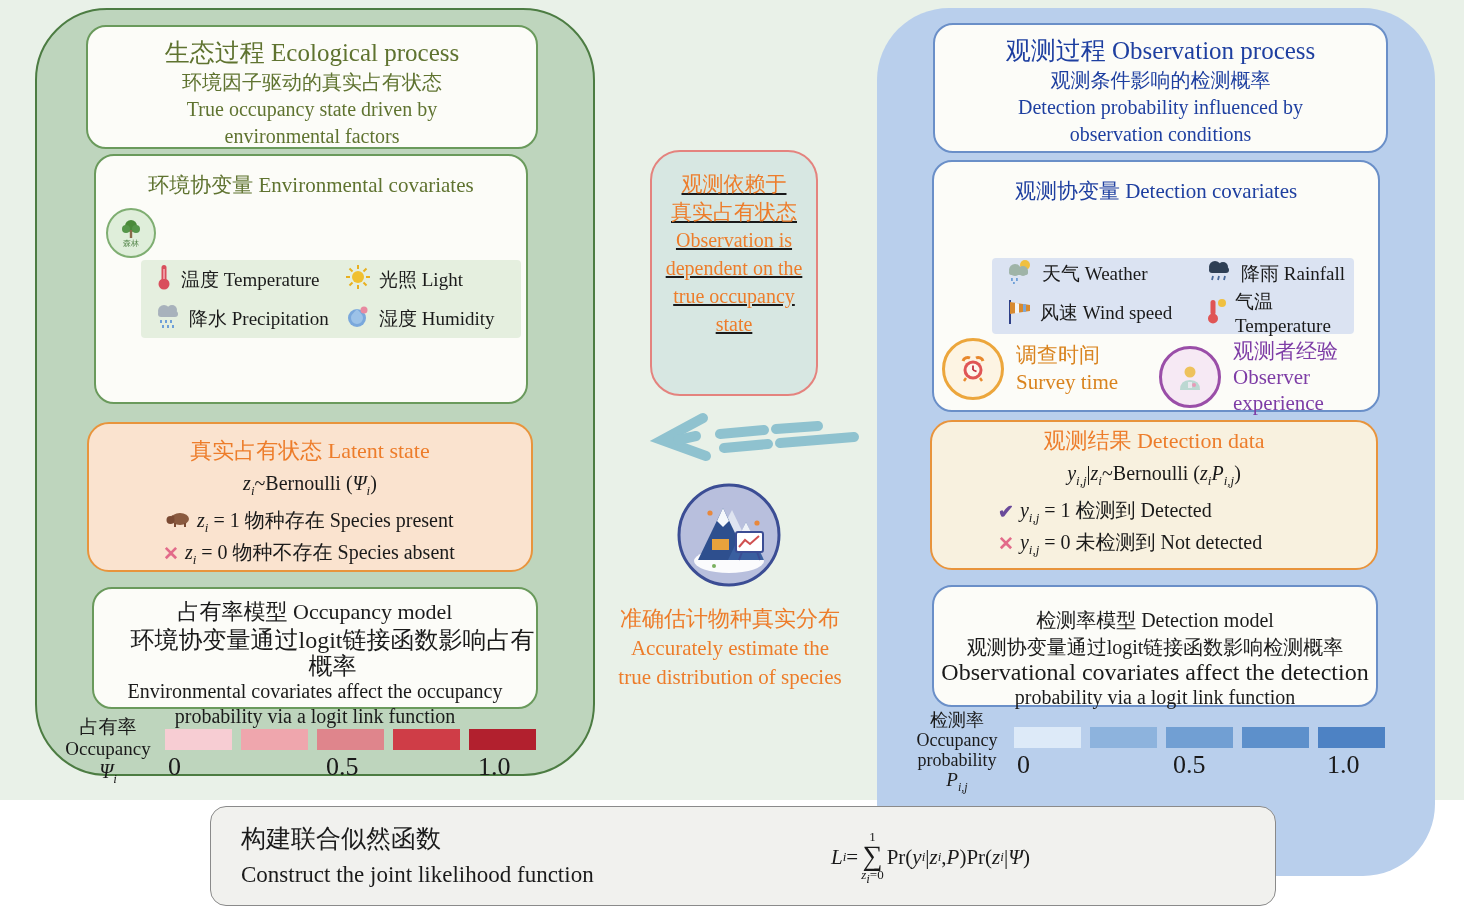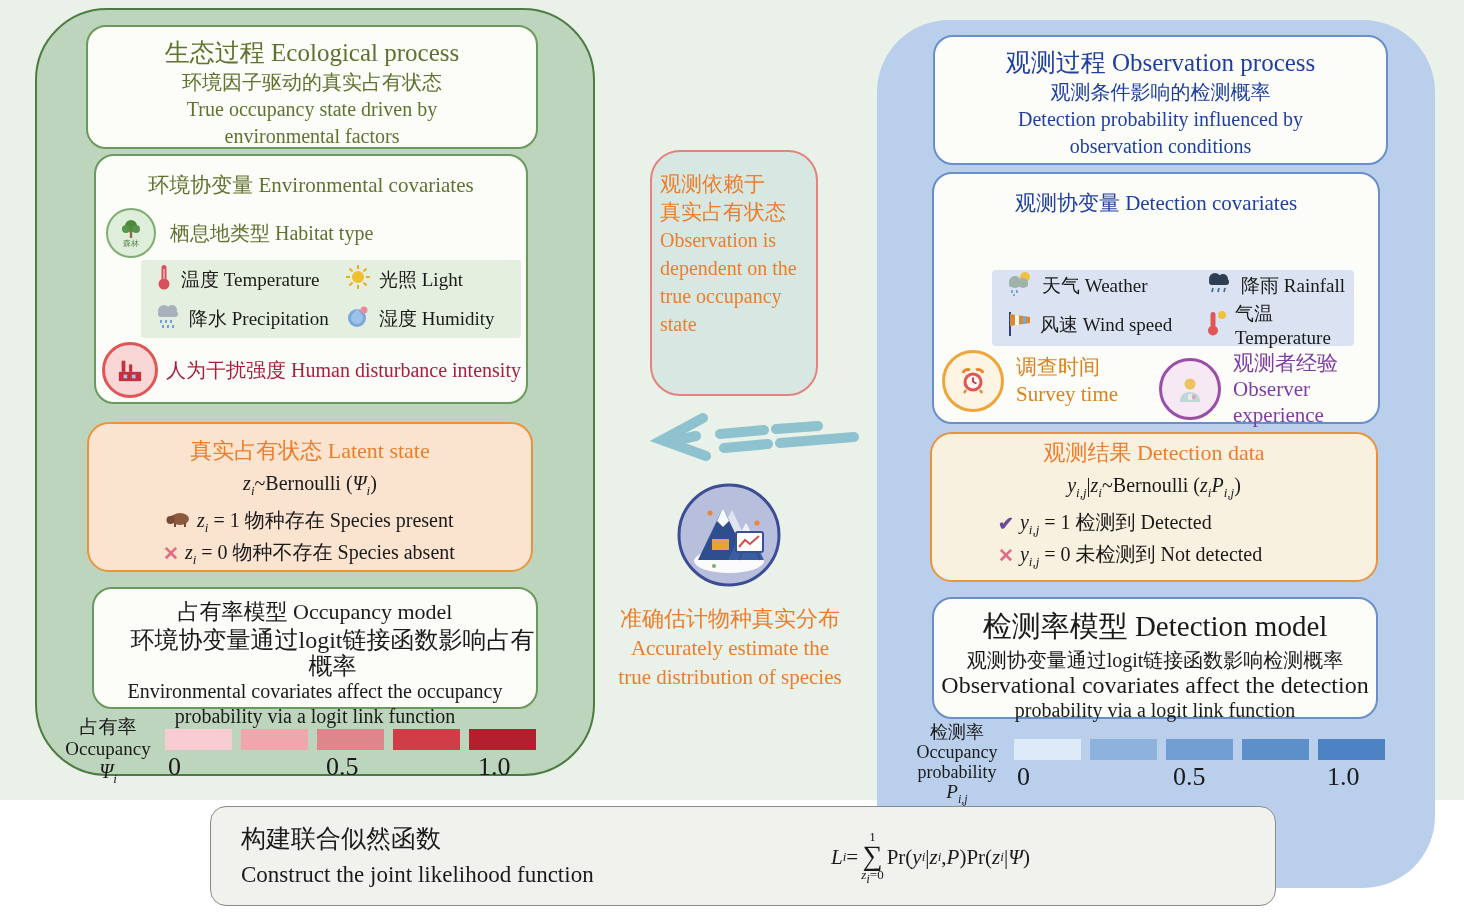--- a/index.html
+++ b/index.html
@@ -2,21 +2,21 @@
 <html><head>
 <meta charset="utf-8">
 <style>
   html,body{margin:0;padding:0;}
   body{width:1464px;height:912px;position:relative;background:#ffffff;
        font-family:"Liberation Serif","DejaVu Serif",serif;color:#1a1a1a;overflow:hidden;}
   .abs{position:absolute;box-sizing:border-box;}
   .top-bg{left:0;top:0;width:1464px;height:800px;background:#e9f1e8;}
   .panel{border-radius:72px;}
   .panel-left{left:35px;top:8px;width:560px;height:768px;background:#bed5bd;border:2.5px solid #4c7c42;}
-  .panel-right{left:877px;top:8px;width:558px;height:868px;background:#b9cfec;margin-top:12px;}
+  .panel-right{left:877px;top:8px;width:558px;height:868px;background:#b9cfec;}
   .box{background:#fcfcf8;border-radius:20px;text-align:center;}
   .gb{border:2px solid #6a9a5c;}
   .bb{border:2px solid #6a8fc8;}
   .ob{background:#fae3cf;border:2.5px solid #e8943c;border-radius:22px;}
   .ob2{background:#f8f1df;border:2.5px solid #e8943c;border-radius:22px;}
   .t-olive{color:#5f7330;}
   .t-blue{color:#1e3fa0;}
   .t-orange{color:#ed7d2b;}
   .t-crimson{color:#a81e3f;}
   .t-purple{color:#7e3da6;}
@@ -66,21 +66,20 @@
     <div class="abs cirlabel" style="left:10px;top:52px;">
       <span class="circle-icon" style="width:46px;height:46px;background:#dfeeda;border:2.5px solid #7fae72;flex-direction:column;">
         <svg width="24" height="22" viewBox="0 0 24 22">
             <circle cx="12" cy="8" r="6" fill="#4a8a3a"></circle>
             <circle cx="7" cy="11" r="4" fill="#55964a"></circle>
             <circle cx="17" cy="11" r="4" fill="#55964a"></circle>
             <rect x="10.8" y="12" width="2.4" height="8" fill="#8a6a4a"></rect>
           </svg>
         <span style="font-size:8px;color:#5a8a50;line-height:8px;">森林</span>
       </span>
-      <span class="t-olive" style="font-size:20px;">栖息地类型 Habitat type</span>
     </div>
     <div class="abs innergrid" style="left:45px;top:104px;width:380px;height:78px;background:#e5efdf;">
       <div class="cell">
         <span><svg width="18" height="28" viewBox="0 0 18 28">
               <rect x="6.5" y="2" width="5" height="16" rx="2.5" fill="#d94f5c"></rect>
               <circle cx="9" cy="21" r="5.5" fill="#d94f5c"></circle>
               <line x1="9" y1="6" x2="9" y2="16" stroke="#f6b8be" stroke-width="1.4"></line>
             </svg></span>
         <span>温度 Temperature</span>
       </div>
@@ -118,32 +117,20 @@
       </div>
       <div class="cell">
         <span><svg width="26" height="26" viewBox="0 0 26 26">
               <circle cx="12" cy="15" r="9" fill="#7aa8dc"></circle>
               <path d="M12 6 C14 9 18 11 18 15 A6 6 0 0 1 6 15 C6 11 10 9 12 6 Z" fill="#9cc2e8"></path>
               <circle cx="19" cy="7" r="3.5" fill="#e88aa0"></circle>
             </svg></span>
         <span>湿度 Humidity</span>
       </div>
     </div>
-    <div class="abs cirlabel" style="left:6px;top:186px;gap:8px;">
-      <span class="circle-icon" style="width:50px;height:50px;background:#f9d7d7;border:3px solid #e05555;">
-        <svg width="28" height="26" viewBox="0 0 30 28">
-            <rect x="6" y="4" width="4" height="12" fill="#c23040"></rect>
-            <rect x="14" y="8" width="3.4" height="8" fill="#c23040"></rect>
-            <polygon points="3,16 27,16 27,26 3,26" fill="#c23040"></polygon>
-            <rect x="8" y="19" width="4" height="4" fill="#9ac8e8"></rect>
-            <rect x="17" y="19" width="4" height="4" fill="#9ac8e8"></rect>
-          </svg>
-      </span>
-      <span class="t-crimson" style="font-size:20px;">人为干扰强度 Human disturbance intensity</span>
-    </div>
   </div>
 
   <div class="abs box ob" style="left:50px;top:412px;width:446px;height:150px;">
     <div class="t-orange" style="font-size:22px;padding-top:12px;">真实占有状态 Latent state</div>
     <div class="frm" style="margin-top:6px;">
       <i>z</i><sub>i</sub><span>~Bernoulli (</span><i>Ψ</i><sub>i</sub><span>)</span>
     </div>
     <div class="row" style="margin:8px 0 0 76px;">
       <span><svg width="26" height="18" viewBox="0 0 26 18">
             <ellipse cx="15" cy="9" rx="9" ry="6" fill="#8a5a3f"></ellipse>
@@ -177,21 +164,21 @@
       <span class="swatch" style="background: rgb(239, 166, 173);"></span>
       <span class="swatch" style="background: rgb(223, 133, 140);"></span>
       <span class="swatch" style="background: rgb(207, 61, 71);"></span>
       <span class="swatch" style="background: rgb(178, 32, 46);"></span>
     </div>
   <span class="abs tick" style="left:131px;top:742px;">0</span>
   <span class="abs tick" style="left:289px;top:742px;">0.5</span>
   <span class="abs tick" style="left:441px;top:742px;">1.0</span>
 </section>
 
-<div class="abs" style="left:650px;top:150px;width:168px;height:246px;background:#d7e7e2;border:2px solid #e4837e;border-radius:30px;text-align:left;padding:18px 8px;box-sizing:border-box;">
+<div class="abs" style="left:650px;top:150px;width:168px;height:246px;background:#d7e7e2;border:2px solid #e4837e;border-radius:30px;text-align:center;padding:18px 8px;box-sizing:border-box;text-decoration:underline;">
   <div class="t-orange" style="font-size:21px;line-height:28px;">观测依赖于</div>
   <div class="t-orange" style="font-size:21px;line-height:28px;">真实占有状态</div>
   <div class="t-orange" style="font-size:20px;line-height:28px;">Observation is dependent on the true occupancy state</div>
 </div>
 
 <svg class="abs" style="left:648px;top:406px;" width="215" height="62" viewBox="0 0 215 62">
   <g stroke="#8fc2cf" stroke-width="10" stroke-linecap="round" fill="none">
     <path d="M55 12 L14 34 L58 50"></path>
     <path d="M48 30 L30 34"></path>
     <path d="M72 28 L116 24"></path>
@@ -326,21 +313,21 @@
       <span class="check">✔</span>
       <span class="frm"><i>y</i><sub>i,j</sub><span> = 1 检测到 Detected</span></span>
     </div>
     <div class="row" style="margin:3px 0 0 66px;">
       <span class="cross">✕</span>
       <span class="frm"><i>y</i><sub>i,j</sub><span> = 0 未检测到 Not detected</span></span>
     </div>
   </div>
 
   <div class="abs box bb" style="left:55px;top:577px;width:446px;height:122px;">
-    <div style="font-size:29px;padding-top:8px;">检测率模型 Detection model</div>
+    <div style="font-size:20px;padding-top:20px;">检测率模型 Detection model</div>
     <div style="font-size:20px;line-height:26px;">观测协变量通过logit链接函数影响检测概率</div>
     <div style="font-size:24px;line-height:25px;font-family:Liberation Serif, serif;">Observational covariates affect the detection</div>
     <div style="font-size:20px;line-height:25px;">probability via a logit link function</div>
   </div>
 
   <div class="abs legend-labels" style="left:28px;top:702px;width:104px;font-size:18px;line-height:20px;">
     <div>检测率</div>
     <div>Occupancy</div>
     <div>probability</div>
     <div style="font-size:19px;"><i>P</i><sub style="font-style:italic;font-size:12px;">i,j</sub></div>

